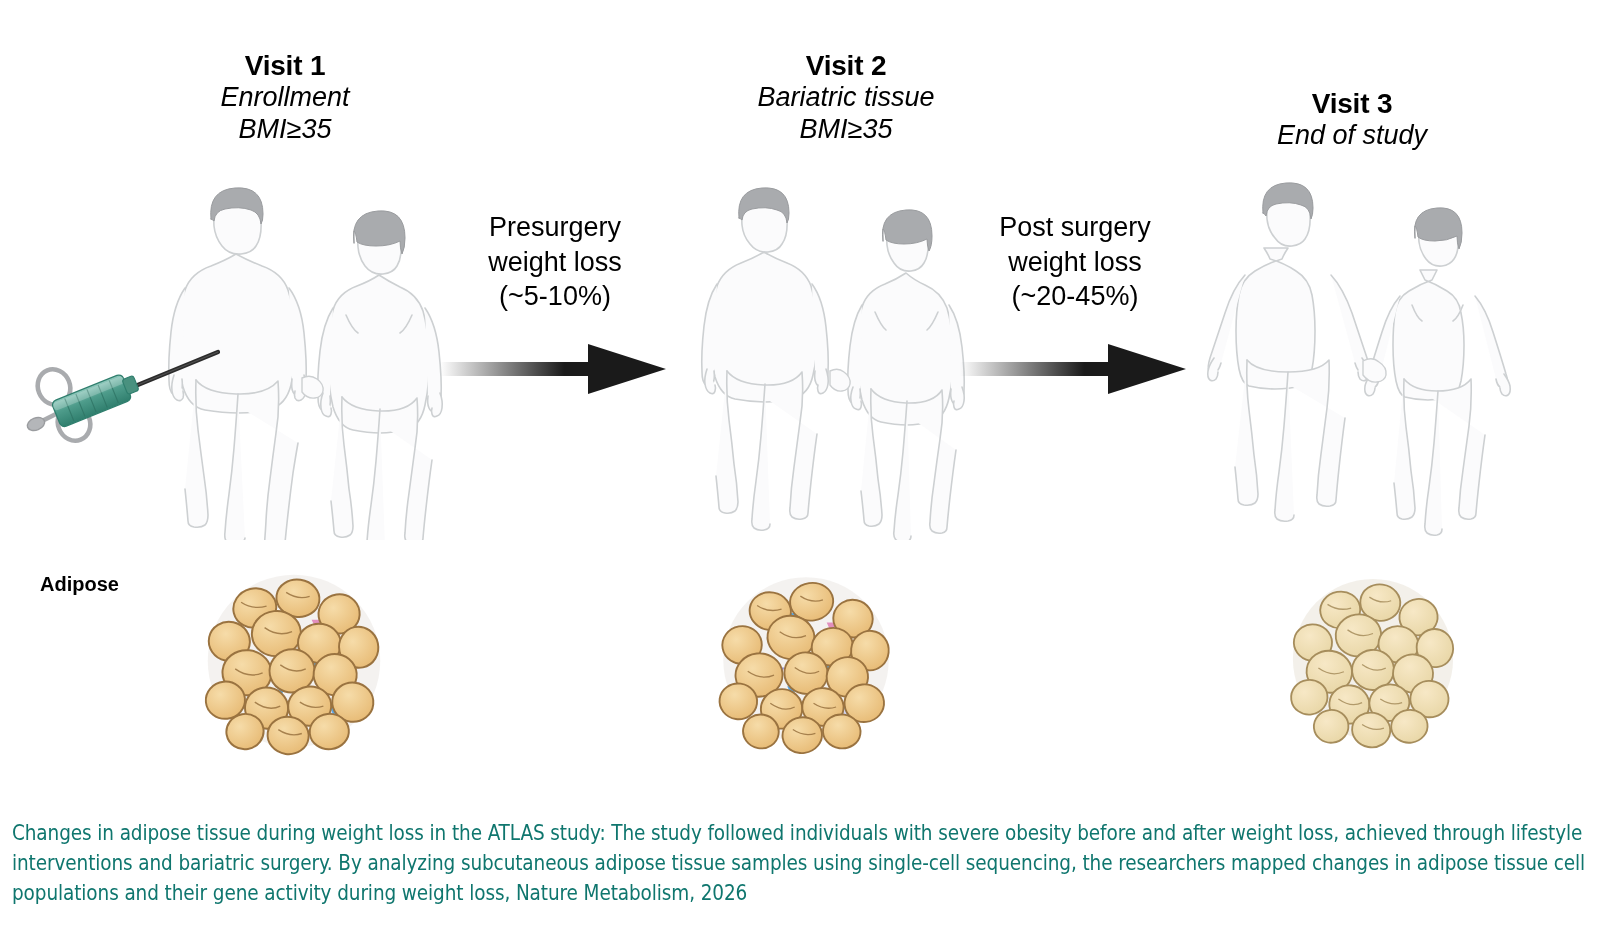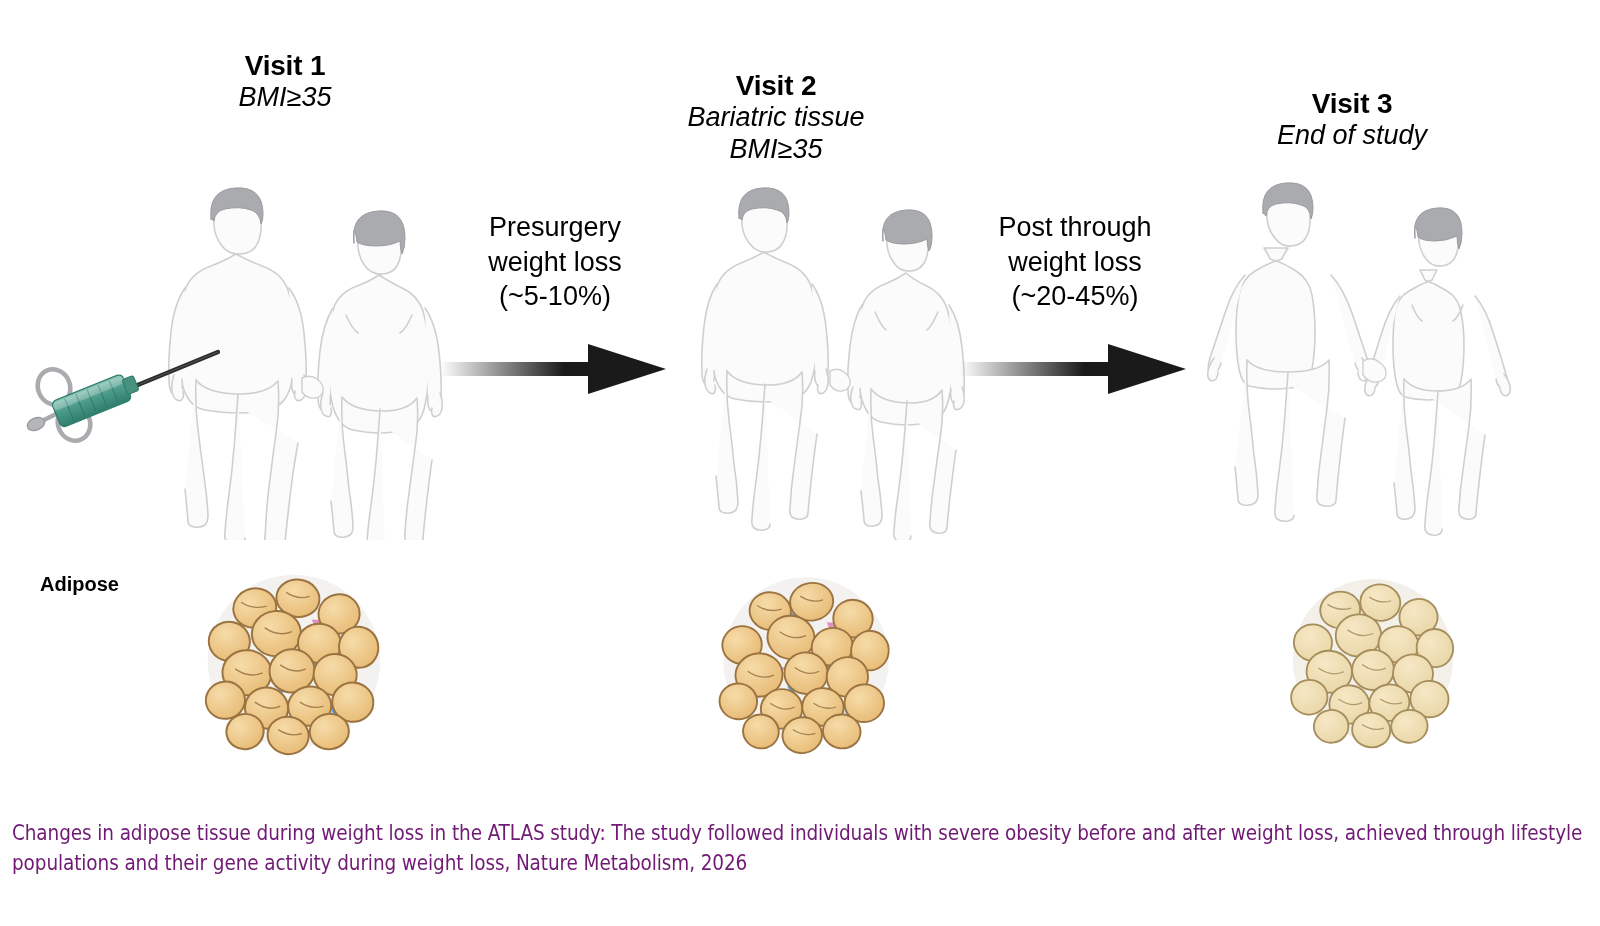--- a/index.html
+++ b/index.html
@@ -74,54 +74,55 @@
   
   #caption {
     position: absolute;
     left: 12px;
     top: 818px;
     width: 1578px;
     font-family: "DejaVu Sans Condensed", "Liberation Sans Narrow", "Liberation Sans", sans-serif;
     font-size: 20.5px;
     line-height: 30px;
     text-align: justify;
-    color: #701a75;
+    color: #0f766e;
     letter-spacing: -0.1px;
   }
   #caption .lastline { text-align: left; }
 </style>
 </head>
 <body>
 
 <div id="figure">
 
   <div class="visit-header" style="left:105px; top:50px; width:360px;">
     <div class="visit-title">Visit 1</div>
+    <div class="visit-sub">Enrollment</div>
     <div class="visit-sub">BMI≥35</div>
   </div>
 
-  <div class="visit-header" style="left:596px; top:50px; width:360px;margin-top:20px;">
+  <div class="visit-header" style="left:666px; top:50px; width:360px;">
     <div class="visit-title">Visit 2</div>
     <div class="visit-sub">Bariatric tissue</div>
     <div class="visit-sub">BMI≥35</div>
   </div>
 
   <div class="visit-header" style="left:1172px; top:50px; width:360px;margin-top:38px;">
     <div class="visit-title">Visit 3</div>
     <div class="visit-sub">End of study</div>
   </div>
 
   <div class="arrow-label" style="left:425px; top:210px; width:260px;">
     <div>Presurgery</div>
     <div>weight loss</div>
     <div>(~5-10%)</div>
   </div>
 
   <div class="arrow-label" style="left:945px; top:210px; width:260px;">
-    <div>Post through</div>
+    <div>Post surgery</div>
     <div>weight loss</div>
     <div>(~20-45%)</div>
   </div>
 
   <div class="adipose-label" style="left:40px; top:572px; width:190px;">
     <div>Adipose</div>
   </div>
 
   <svg width="0" height="0" style="position:absolute" aria-hidden="true">
     <defs>
@@ -461,14 +462,15 @@
         <path d="M108 144 q12 8 24 4"></path>
         <path d="M88 172 q12 8 24 4"></path>
       </g>
     </svg>
   </div>
 
 </div>
 
 <div id="caption">
   <div>Changes in adipose tissue during weight loss in the ATLAS study: The study followed individuals with severe obesity before and after weight loss, achieved through lifestyle</div>
+  <div>interventions and bariatric surgery. By analyzing subcutaneous adipose tissue samples using single-cell sequencing, the researchers mapped changes in adipose tissue cell</div>
   <div class="lastline">populations and their gene activity during weight loss, Nature Metabolism, 2026</div>
 </div>
 
 </body></html>

